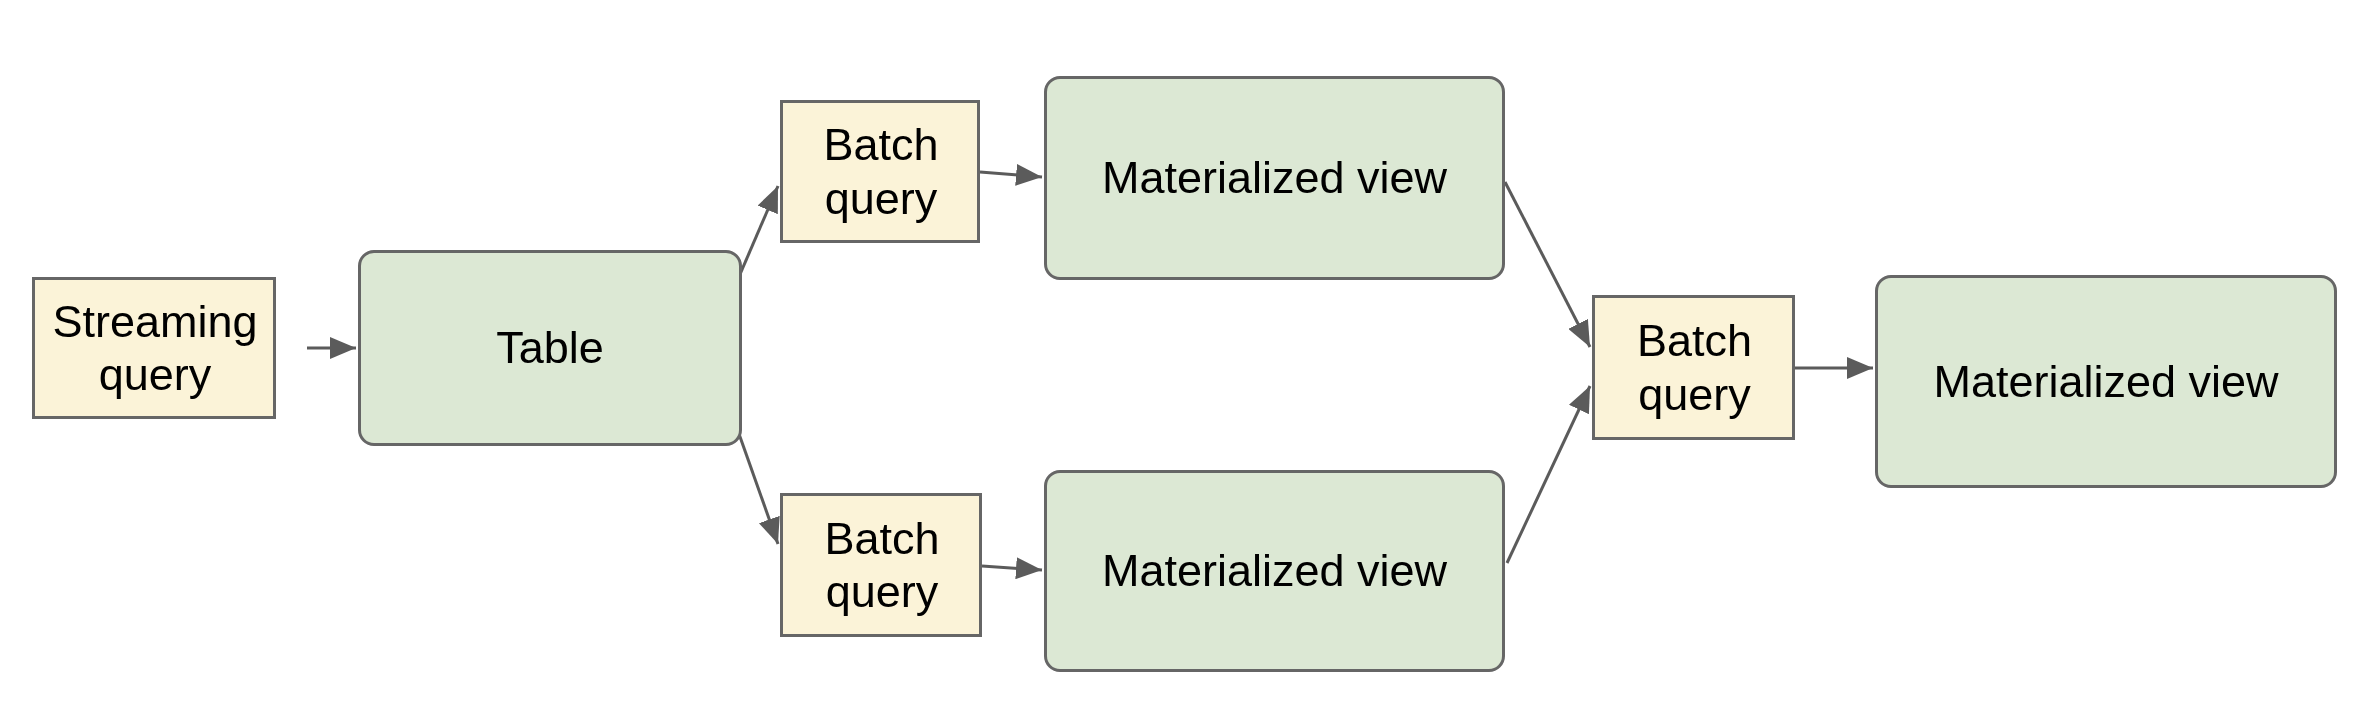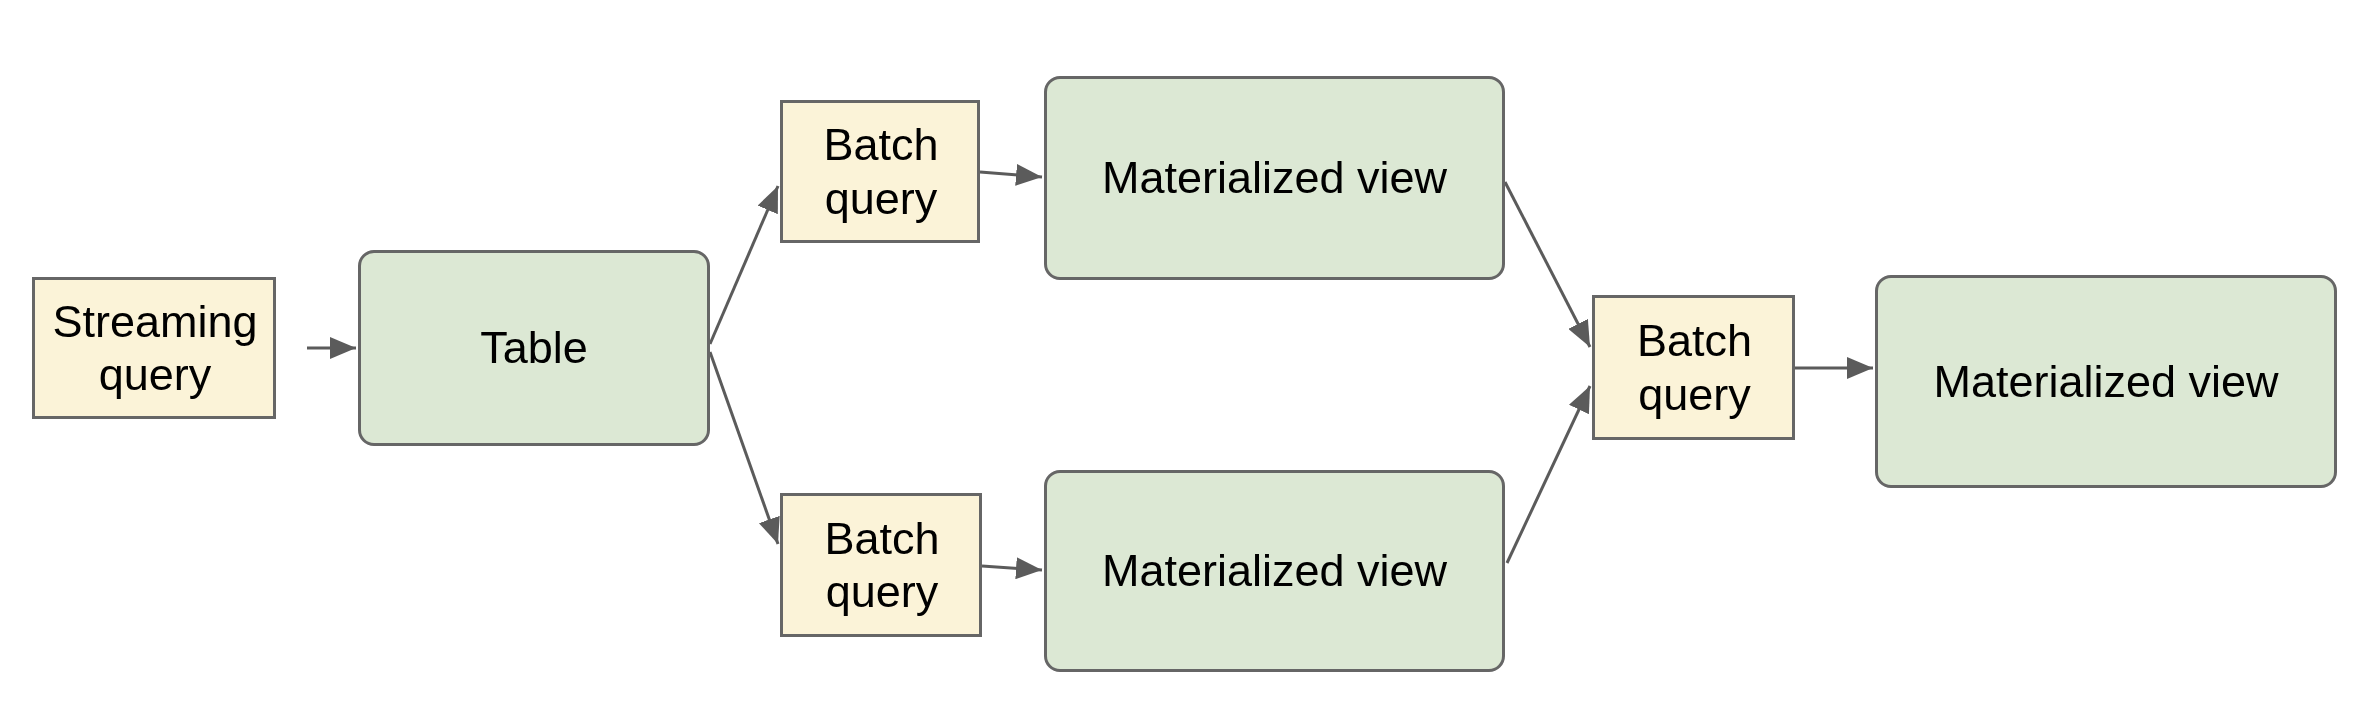--- a/index.html
+++ b/index.html
@@ -50,21 +50,21 @@
     border-radius: 0;
     padding-left: 20px;
   }
   .node.store {
     background: var(--table-fill, #DCE8D4);
     border: 3px solid var(--border, #666666);
     border-radius: 16px;
   }
   
   .n-streaming   { left: 32px;   top: 277px; width: 244px; height: 142px; }
-  .n-table       { left: 358px;  top: 250px; width: 352px; height: 196px; }
+  .n-table       { left: 358px;  top: 250px; width: 384px; height: 196px; }
   .n-batch-top   { left: 780px;  top: 100px; width: 200px; height: 143px; }
   .n-mv-top      { left: 1044px; top: 76px;  width: 461px; height: 204px; }
   .n-batch-bot   { left: 780px;  top: 493px; width: 202px; height: 144px; }
   .n-mv-bot      { left: 1044px; top: 470px; width: 461px; height: 202px; }
   .n-batch-right { left: 1592px; top: 295px; width: 203px; height: 145px; }
   .n-mv-final    { left: 1875px; top: 275px; width: 462px; height: 213px; }
 </style>
 </head>
 <body>
 

